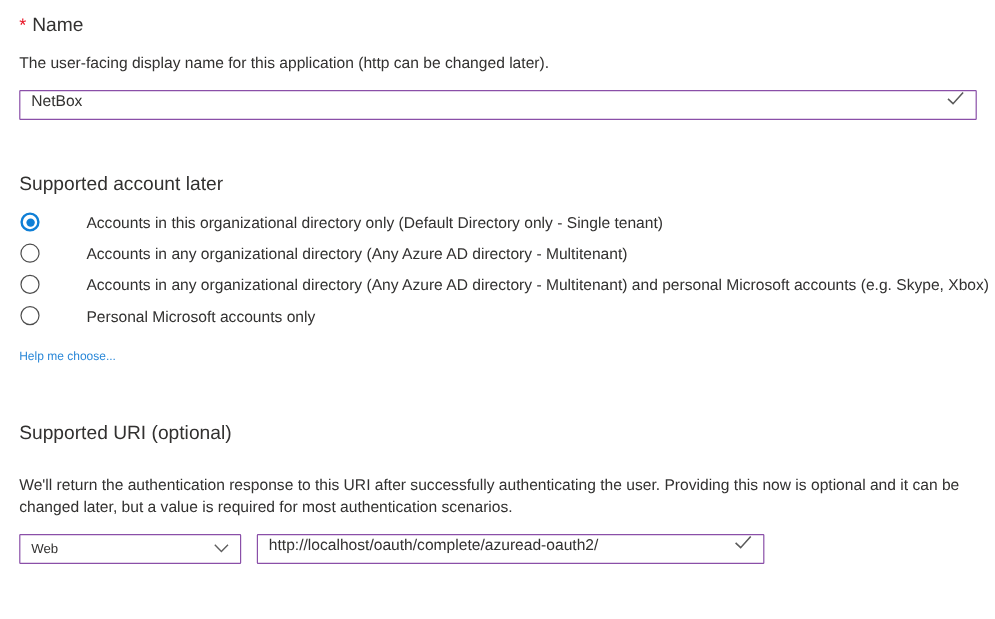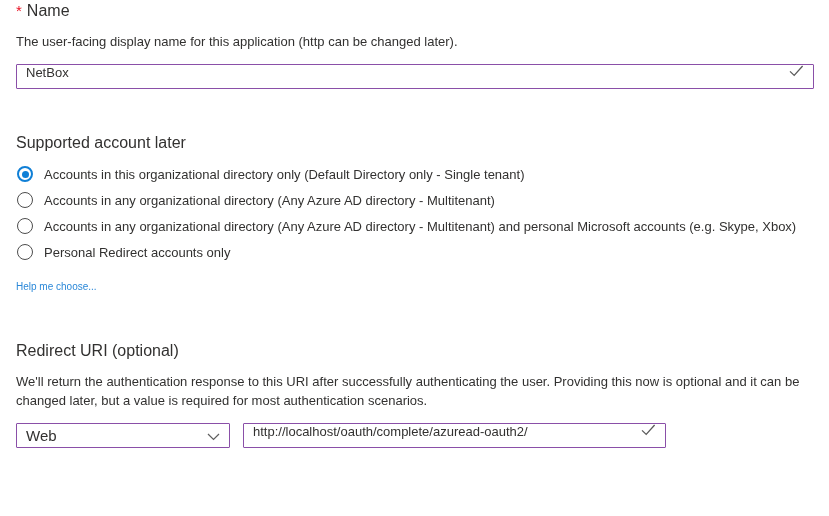--- a/index.html
+++ b/index.html
@@ -26,21 +26,21 @@
   .required-marker {
     color: var(--asterisk, #e81123);
     margin-right: 5px;
     font-size: 15px;
   }
   .body-text {
     font-size: 13px;
     line-height: 18px;
     color: var(--text, #323130);
   }
-  #name-title { }
+  #name-title { margin-top: 11px; }
   #name-desc { margin-top: 12px; }
 
   .textbox {
     box-sizing: border-box;
     height: 25px;
     border: 1.5px solid var(--input-border, #8a4fa8);
     border-radius: 1px;
     background: #fff;
     display: flex;
     align-items: flex-start;
@@ -63,20 +63,21 @@
 
   #sat-title { margin-top: 43px; }
   #sat-question { margin-top: 17px; }
 
   .radio-group { margin-top: 8px; }
   .radio-row {
     display: flex;
     align-items: center;
     height: 26px;
     cursor: pointer;
+    gap: 28px;
   }
   .radio {
     flex: 0 0 auto;
     width: 16px;
     height: 16px;
     box-sizing: border-box;
     border-radius: 50%;
     border: 1px solid var(--radio-unselected, #4d4d4d);
     margin-left: 1px;
   }
@@ -102,39 +103,39 @@
   #help-link {
     display: inline-block;
     margin-top: 16px;
     font-size: 10px;
     color: var(--link, #2b88d8);
     text-decoration: none;
     cursor: pointer;
   }
 
   #redirect-title { margin-top: 46px; }
-  #redirect-desc { margin-top: 11px; line-height: 19px; max-width: 800px; }
+  #redirect-desc { margin-top: 22px; line-height: 19px; max-width: 800px; }
 
   .controls-row {
     margin-top: 13px;
     display: flex;
     align-items: center;
     gap: 13px;
   }
   .selectbox {
     box-sizing: border-box;
-    width: 214px;
+    width: 185px;
     height: 25px;
     border: 1.5px solid var(--input-border, #8a4fa8);
     border-radius: 1px;
     display: flex;
     align-items: center;
     justify-content: space-between;
     padding: 0 9px;
-    font-size: 15px;
+    font-size: 11px;
     cursor: pointer;
     background: #fff;
   }
   #uri-box { width: 423px; }
 </style>
 </head>
 <body>
 
 <div class="page">
 
@@ -163,28 +164,28 @@
     <div class="radio-row">
       <span class="radio"></span>
       <span class="radio-label">Accounts in any organizational directory (Any Azure AD directory - Multitenant)</span>
     </div>
     <div class="radio-row">
       <span class="radio"></span>
       <span class="radio-label">Accounts in any organizational directory (Any Azure AD directory - Multitenant) and personal Microsoft accounts (e.g. Skype, Xbox)</span>
     </div>
     <div class="radio-row">
       <span class="radio"></span>
-      <span class="radio-label">Personal Redirect accounts only</span>
+      <span class="radio-label">Personal Microsoft accounts only</span>
     </div>
   </div>
 
   <a id="help-link">Help me choose...</a>
 
   
-  <div id="redirect-title" class="section-title">Redirect URI (optional)</div>
+  <div id="redirect-title" class="section-title">Supported URI (optional)</div>
   <div id="redirect-desc" class="body-text">We'll return the authentication response to this URI after successfully authenticating the user. Providing this now is optional and it can be changed later, but a value is required for most authentication scenarios.</div>
 
   <div class="controls-row">
     <div class="selectbox">
       <span>Web</span>
       <span>
         <svg width="13" height="8" viewBox="0 0 13 8" fill="none">
           <polyline points="1,1 6.5,6.5 12,1" stroke="#5f5f5f" stroke-width="1.2" fill="none"></polyline>
         </svg>
       </span>

